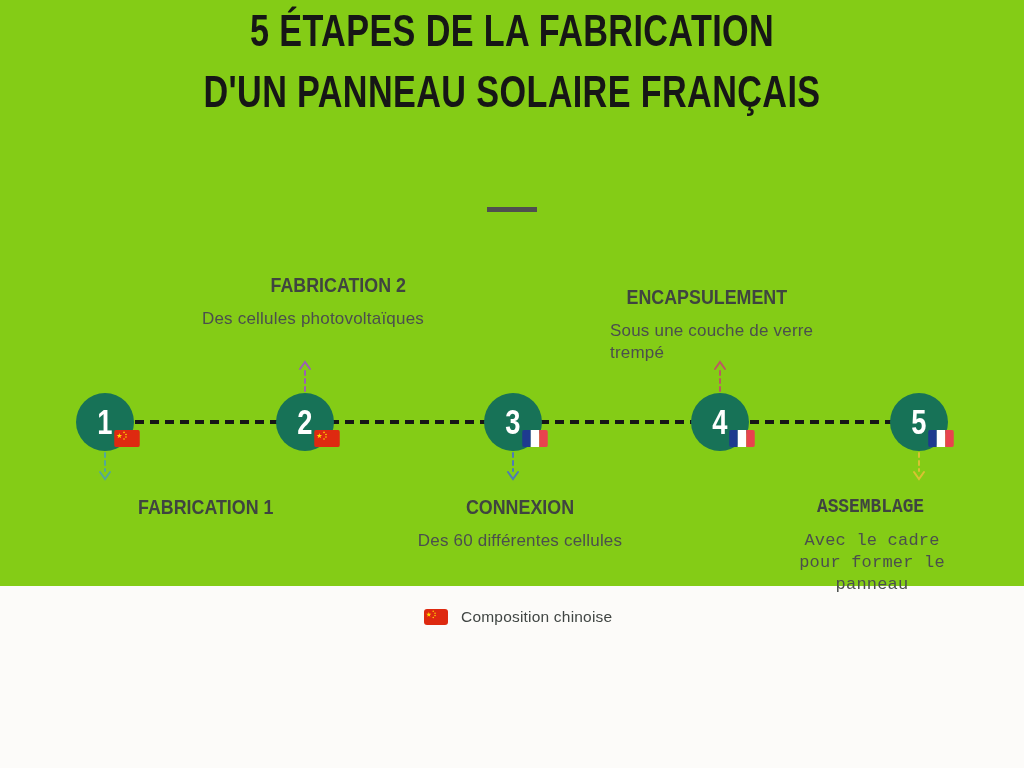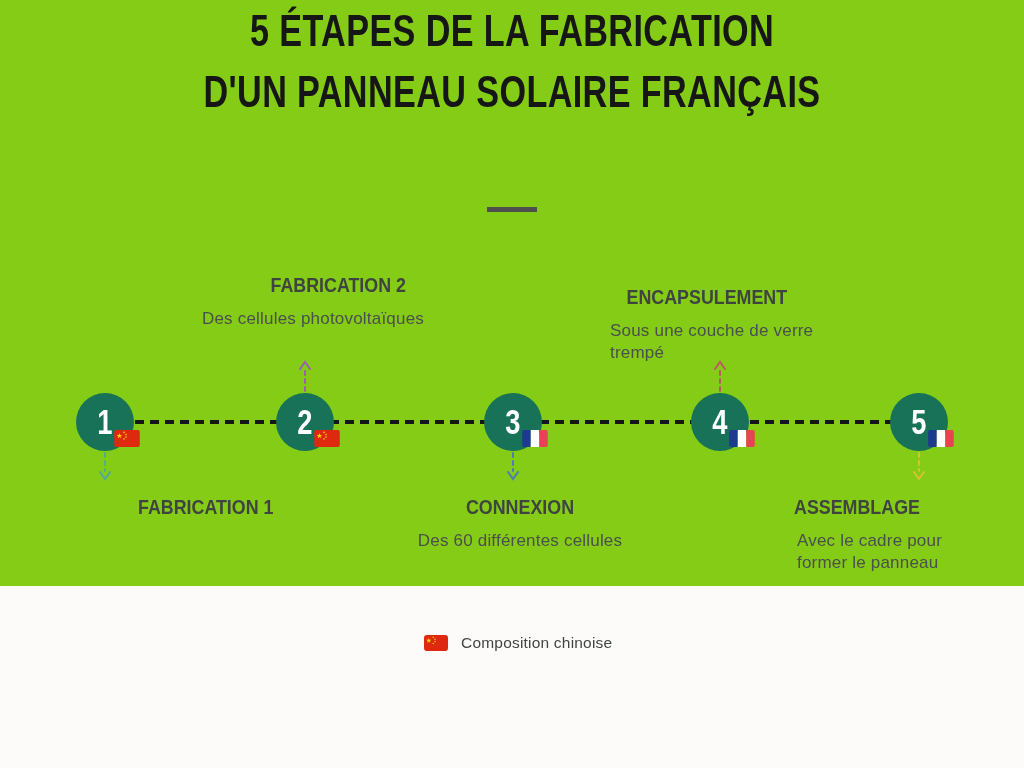--- a/index.html
+++ b/index.html
@@ -110,28 +110,28 @@
     color: #4b4f4d;
     line-height: 22px;
     letter-spacing: 0.2px;
     margin-top: 10px;
   }
   .lbl-1 { left: 78px;  top: 494px; width: 230px; text-align: right; }
   .lbl-1 .step-title { transform-origin: left center; }
   .lbl-2 { left: 184px; top: 272px; width: 240px; text-align: right; }
   .lbl-3 { left: 410px; top: 494px; width: 220px; text-align: center; }
   .lbl-4 { left: 610px; top: 284px; width: 220px; text-align: left; }
-  .lbl-5 { left: 767px; top: 494px; width: 180px; text-align: left; }
+  .lbl-5 { left: 767px; top: 494px; width: 180px; text-align: center; font-family: Liberation Mono, monospace; }
   .lbl-5 .step-title { transform-origin: right center; }
   .lbl-5 .step-desc { width: 150px; margin-left: auto; }
 
   
   .legend {
     position: absolute;
-    left: 424px; top: 634px;
+    left: 424px; top: 608px;
     display: flex; flex-direction: column; gap: 13px;
   }
   .legend-row { display: flex; align-items: center; gap: 13px; }
   .legend-label {
     font-size: 15.5px;
     color: #414644;
     letter-spacing: 0.2px;
   }
 </style>
 </head>

